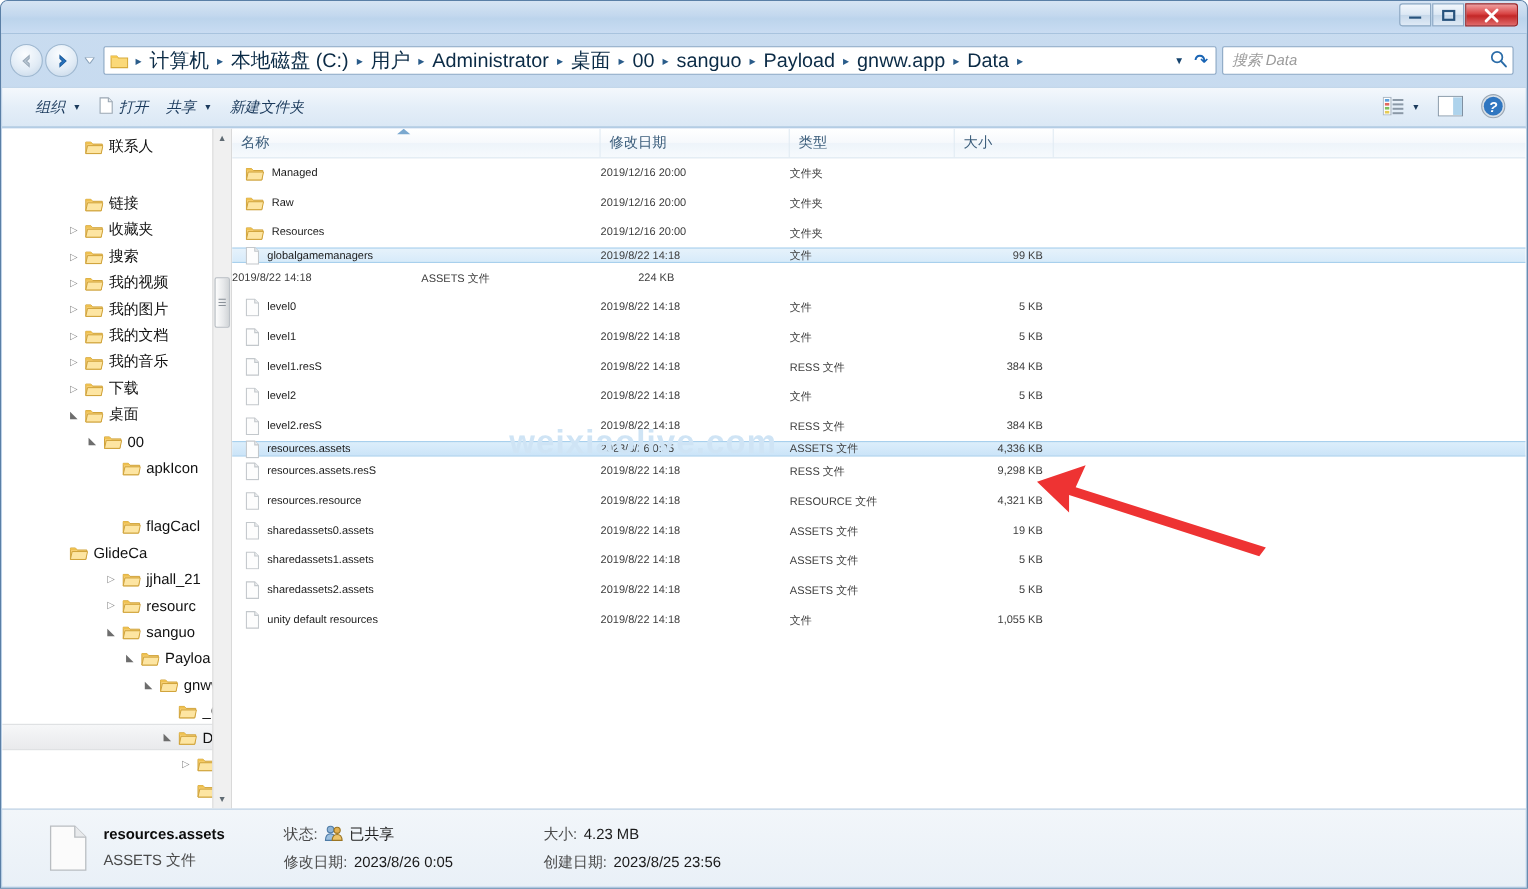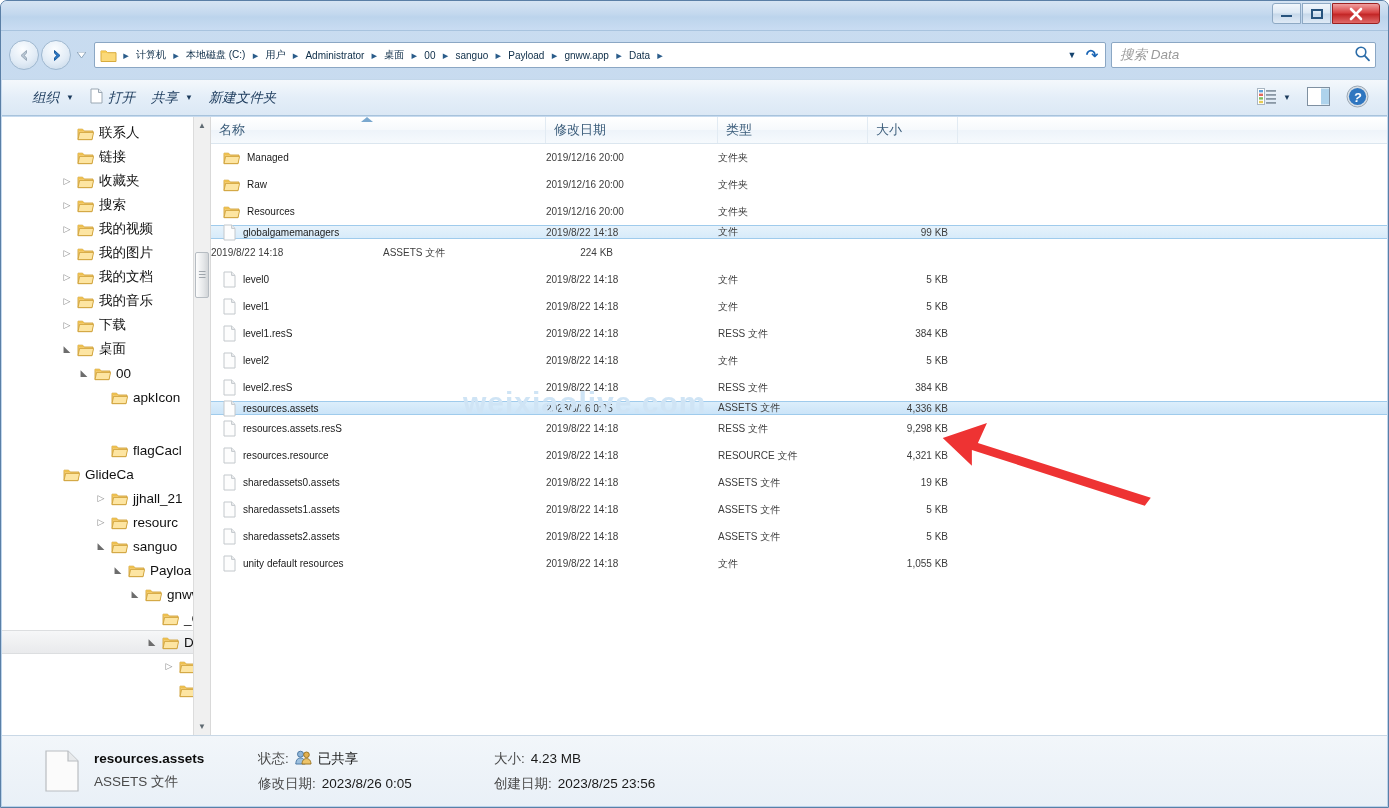--- a/index.html
+++ b/index.html
@@ -65,21 +65,21 @@
   .crumbbar {
     flex: 1 1 auto; height: 26px; margin-left: 6px;
     background: #ffffff; border: 1px solid #8ba7c4;
     border-radius: 2px;
     display: flex; align-items: center; padding: 0 2px 0 4px;
     min-width: 0;
   }
   .crumb-folder { margin: 0 2px 0 1px; display: flex; align-items: center; }
   .crumbs { display: flex; align-items: center; flex: 1 1 auto; overflow: hidden; white-space: nowrap; }
   .crumb {
-    font-size: 10px; color: #0b2b46; padding: 2px 3px;
+    font-size: 18px; color: #0b2b46; padding: 2px 3px;
     cursor: default;
   }
   .sep { width: 14px; text-align: center; color: #2a5c8a; font-size: 11px; }
   .crumb-dd { width: 16px; text-align: center; color: #15436e; font-size: 9px; padding-right: 2px;}
   .refreshbtn { width: 22px; text-align: center; color: #1964b4; font-size: 15px; font-weight: bold; flex: 0 0 auto;}
   .searchbox {
     flex: 0 0 265px; height: 26px; margin-left: 5px;
     background: #ffffff; border: 1px solid #8ba7c4; border-radius: 2px;
     display: flex; align-items: center; padding: 0 4px 0 8px; gap: 18px;
   }
@@ -362,21 +362,21 @@
             <span class="twist"></span>
             <span class="ticon">
               <svg width="17" height="15" viewBox="0 0 17 15">
                 <path d="M1 3.2 L5.6 3.2 L7.2 5 L16 5 L15 13.6 L1 13.6 Z" fill="#f7cf72" stroke="#cfa23a" stroke-width="0.9"></path>
                 <path d="M1 3.2 L5.6 3.2 L7.2 5 L1 5 Z" fill="#eec04f"></path>
                 <path d="M2.6 6.4 L16.6 6.4 L15 13.6 L1 13.6 Z" fill="#fde5a2" stroke="#cfa23a" stroke-width="0.9"></path>
               </svg>
             </span>
             <span class="tlabel">联系人</span>
           </div>
-          <div class="tnode" style="padding-left: 57px;">
+          <div class="tnode" style="padding-left: 57px; margin-top: 28px;">
             <span class="twist"></span>
             <span class="ticon">
               <svg width="17" height="15" viewBox="0 0 17 15">
                 <path d="M1 3.2 L5.6 3.2 L7.2 5 L16 5 L15 13.6 L1 13.6 Z" fill="#f7cf72" stroke="#cfa23a" stroke-width="0.9"></path>
                 <path d="M1 3.2 L5.6 3.2 L7.2 5 L1 5 Z" fill="#eec04f"></path>
                 <path d="M2.6 6.4 L16.6 6.4 L15 13.6 L1 13.6 Z" fill="#fde5a2" stroke="#cfa23a" stroke-width="0.9"></path>
               </svg>
             </span>
             <span class="tlabel">链接</span>
           </div>

